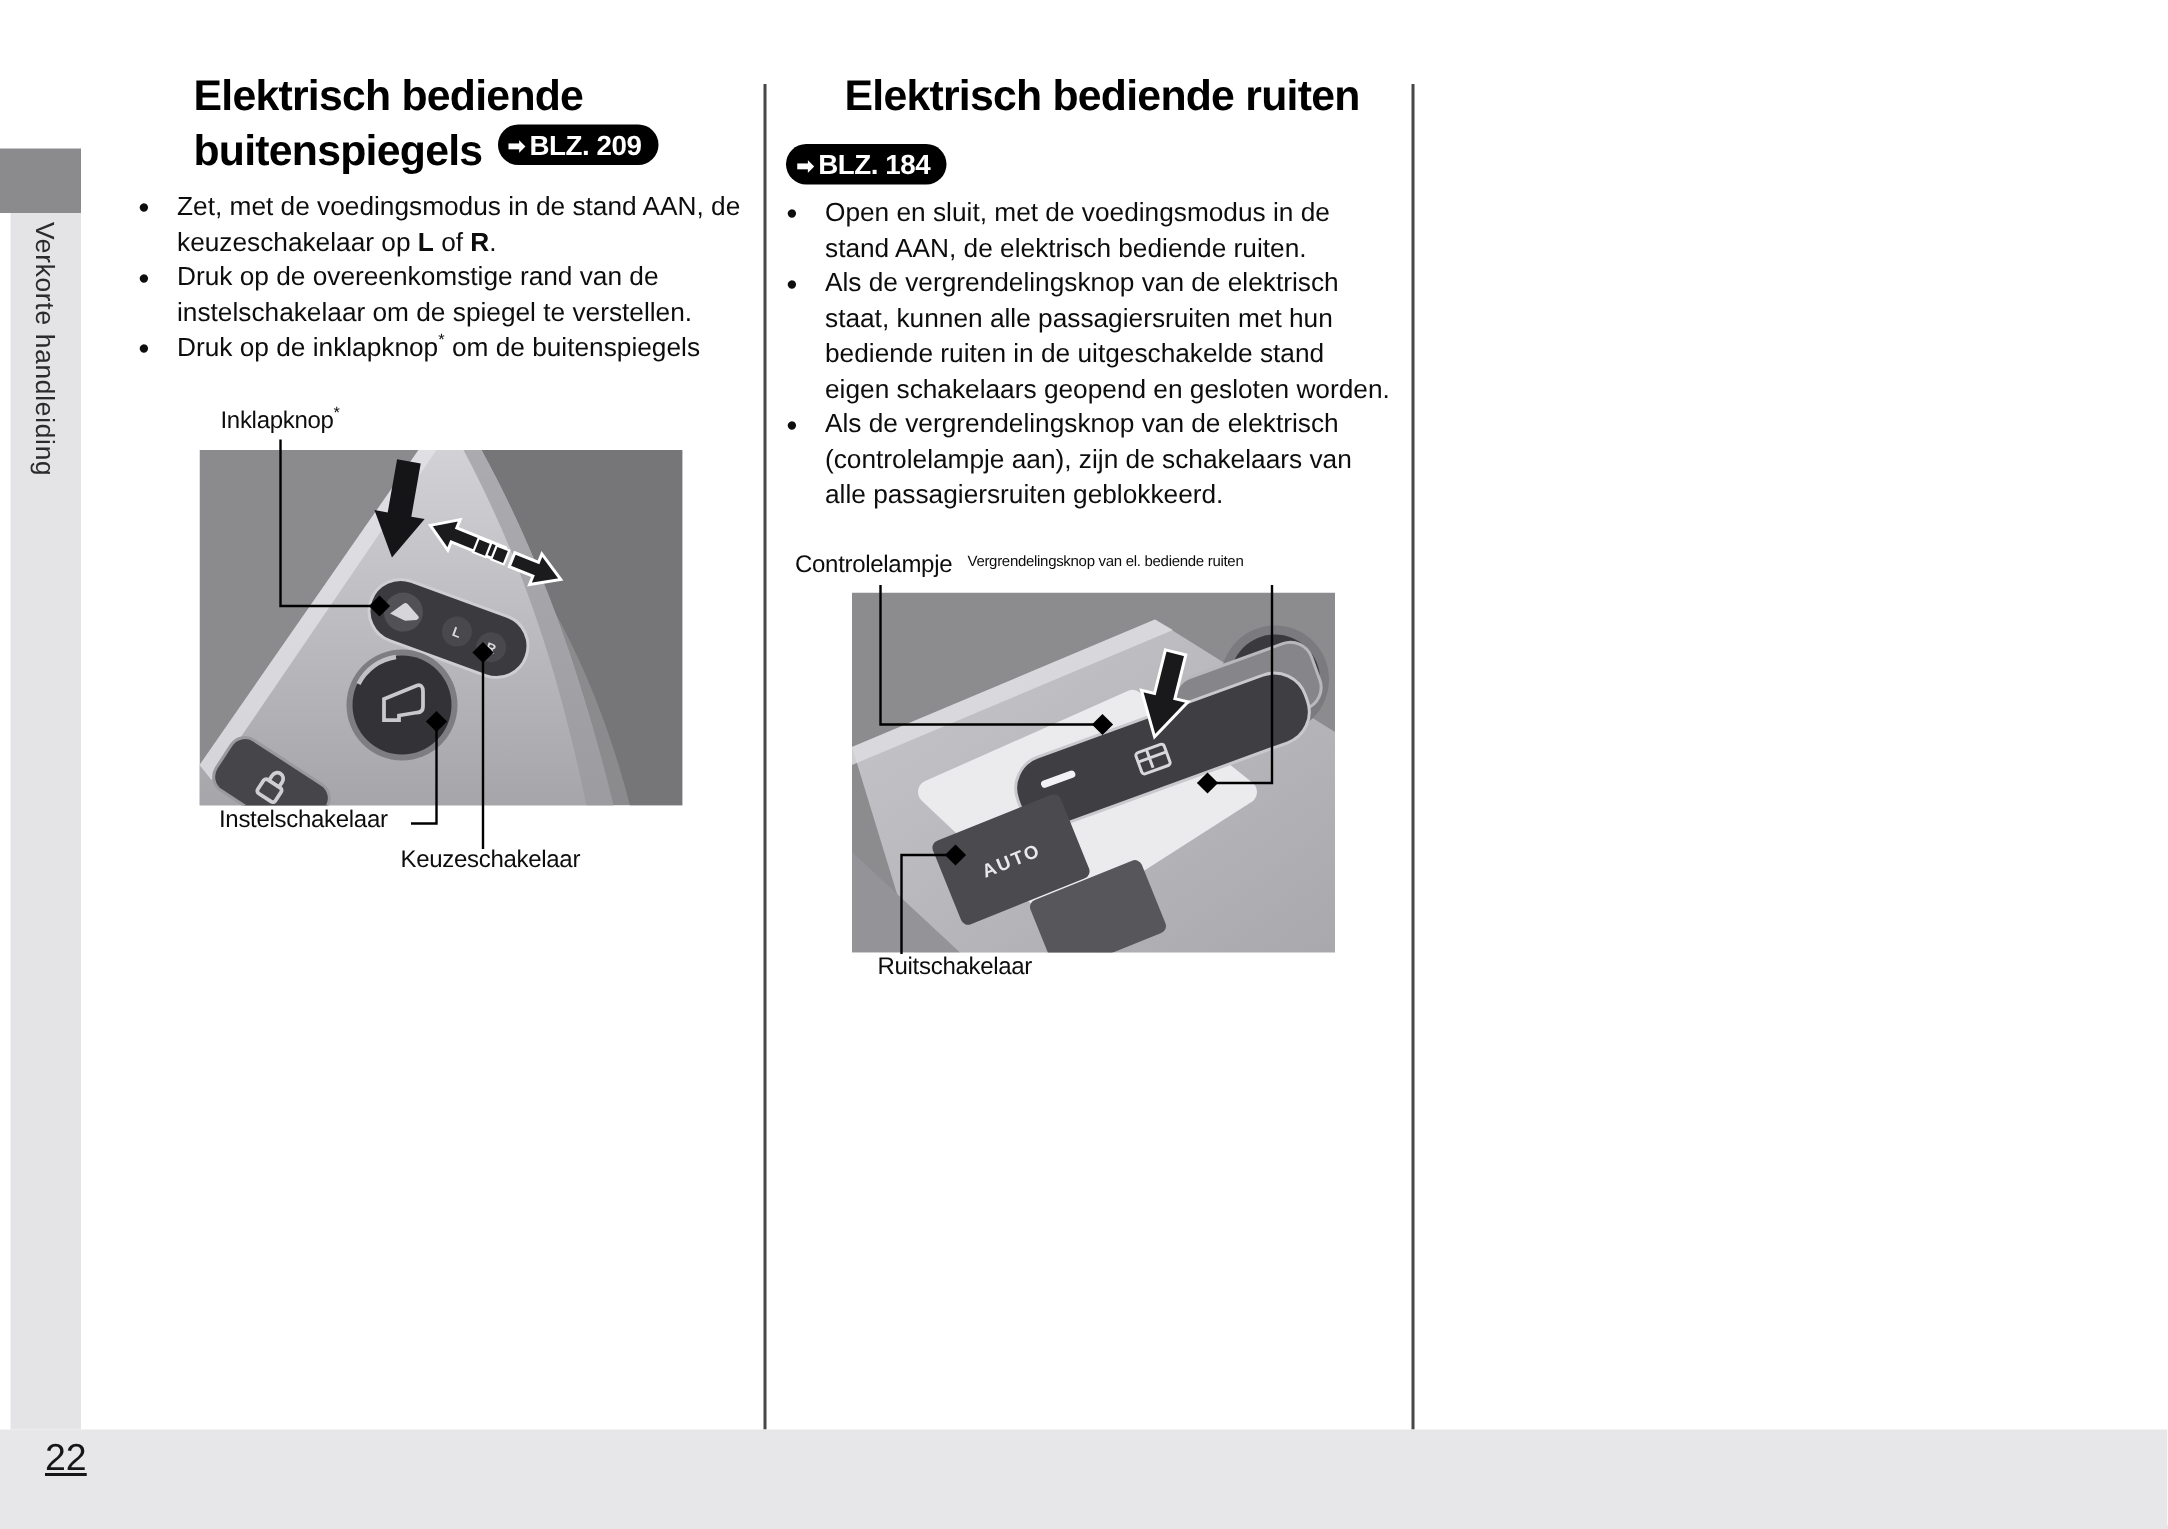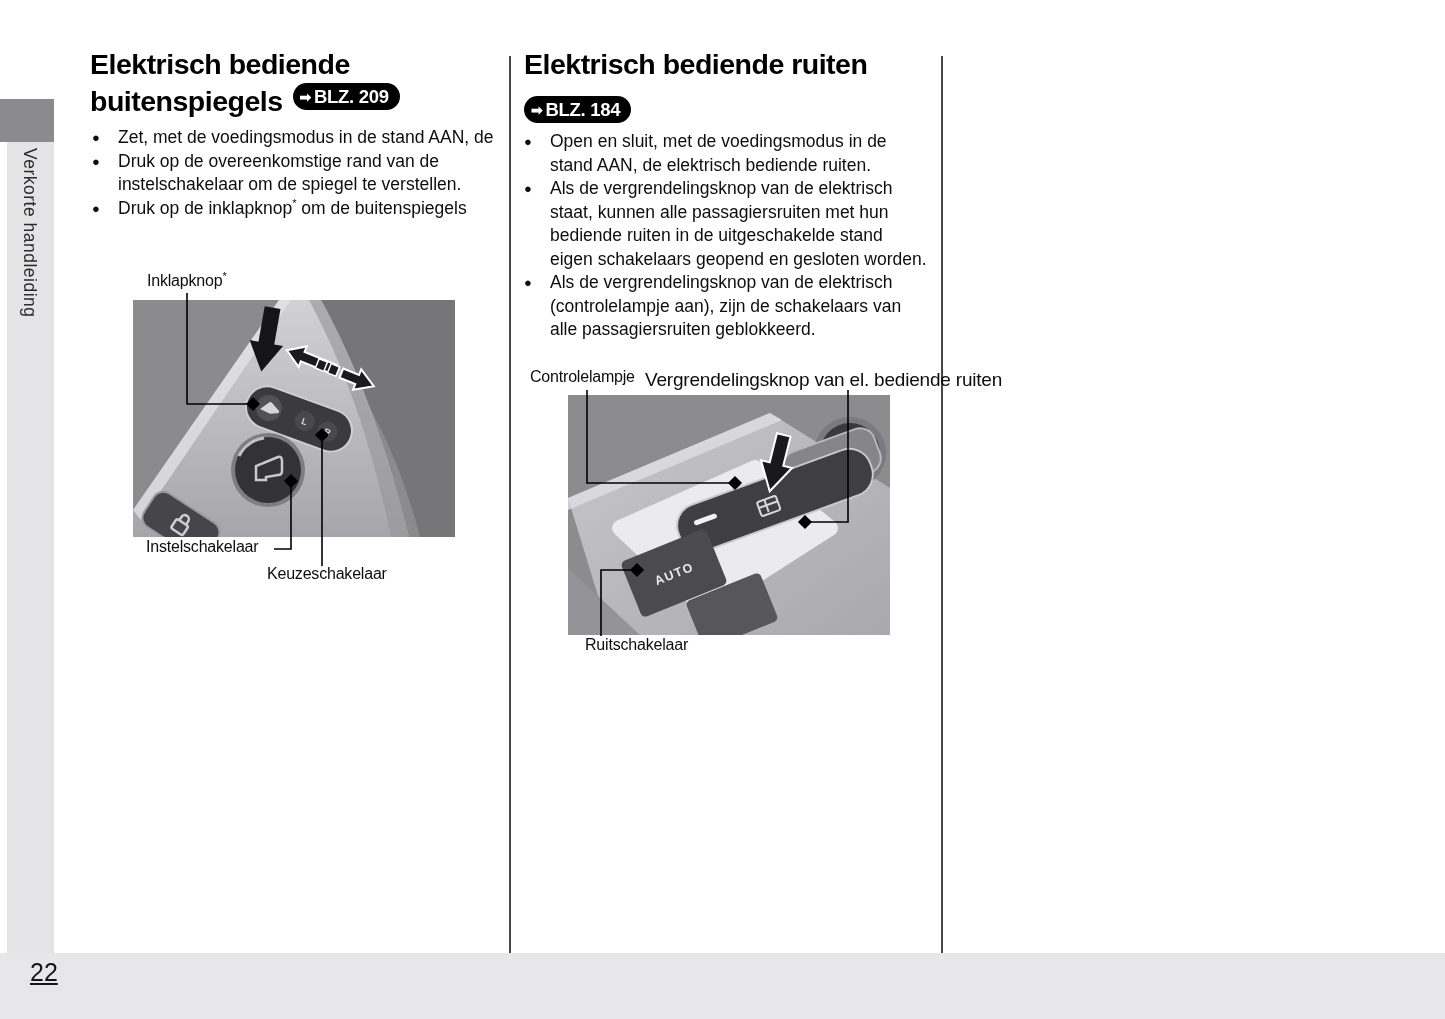--- a/index.html
+++ b/index.html
@@ -1,34 +1,34 @@
 <!DOCTYPE html>
 <html><head>
 <meta charset="utf-8">
 <style>
   html,body{margin:0;padding:0;}
   body{
     width:1445px;height:1019px;position:relative;background:#ffffff;
     font-family:"Liberation Sans", sans-serif;color:#111;overflow:hidden;
   }
   .abs{position:absolute;}
-  .title{font-size:28.5px;font-weight:bold;line-height:37px;letter-spacing:-0.5px;color:#000;}
+  .title{font-size:28.5px;font-weight:bold;line-height:37px;letter-spacing:-0.5px;color:#000;margin-left:39px;}
   .badge{
     display:inline-flex;align-items:center;background:#000;color:#fff;
     border-radius:14px;height:27px;padding:0 11px 0 7px;font-weight:bold;font-size:18.5px;
     letter-spacing:-0.3px;
   }
   .badge .arrow{font-size:14px;margin-right:3px;line-height:1;}
   .bullets{font-size:17.5px;line-height:23.5px;color:#0d0d0d;}
   .bullet{display:flex;}
   .bullet .dot{width:26px;flex:0 0 26px;font-size:13px;line-height:23.5px;}
   .b{font-weight:bold;}
   sup{font-size:11px;vertical-align:super;line-height:0;}
   .figlabel{font-size:16px;letter-spacing:-0.2px;color:#0d0d0d;white-space:nowrap;}
-  .figlabel.tight{font-size:19px;}
+  .figlabel.tight{font-size:10px;}
   .sidebar-tab{left:0;top:99px;width:54px;height:43px;background:#8b8b8d;}
   .sidebar-strip{left:7px;top:142px;width:47px;height:811px;background:#e4e4e6;}
   .sidebar-label{
     left:19px;top:148px;writing-mode:vertical-rl;font-size:17.5px;color:#2b2b2b;
     letter-spacing:0.5px;white-space:nowrap;
   }
   .divider{width:1.5px;background:#474747;top:56px;height:897px;}
   .footer-bar{left:0;top:953px;width:1445px;height:66px;background:#e7e7e9;}
   .page-number{left:30px;top:958px;font-size:25px;color:#161616;text-decoration:underline;}
 </style>
@@ -51,20 +51,21 @@
       <span>BLZ. 209</span>
     </span>
   </div>
 </div>
 
 <div class="abs bullets" style="left:92px;top:126px;width:408px;">
   <div class="bullet">
     <span class="dot">●</span>
     <span>
       <div>Zet, met de voedingsmodus in de stand AAN, de</div>
+      <div><span>keuzeschakelaar op </span><span class="b">L</span><span> of </span><span class="b">R</span><span>.</span></div>
     </span>
   </div>
   <div class="bullet">
     <span class="dot">●</span>
     <span>
       <div>Druk op de overeenkomstige rand van de</div>
       <div>instelschakelaar om de spiegel te verstellen.</div>
     </span>
   </div>
   <div class="bullet">

